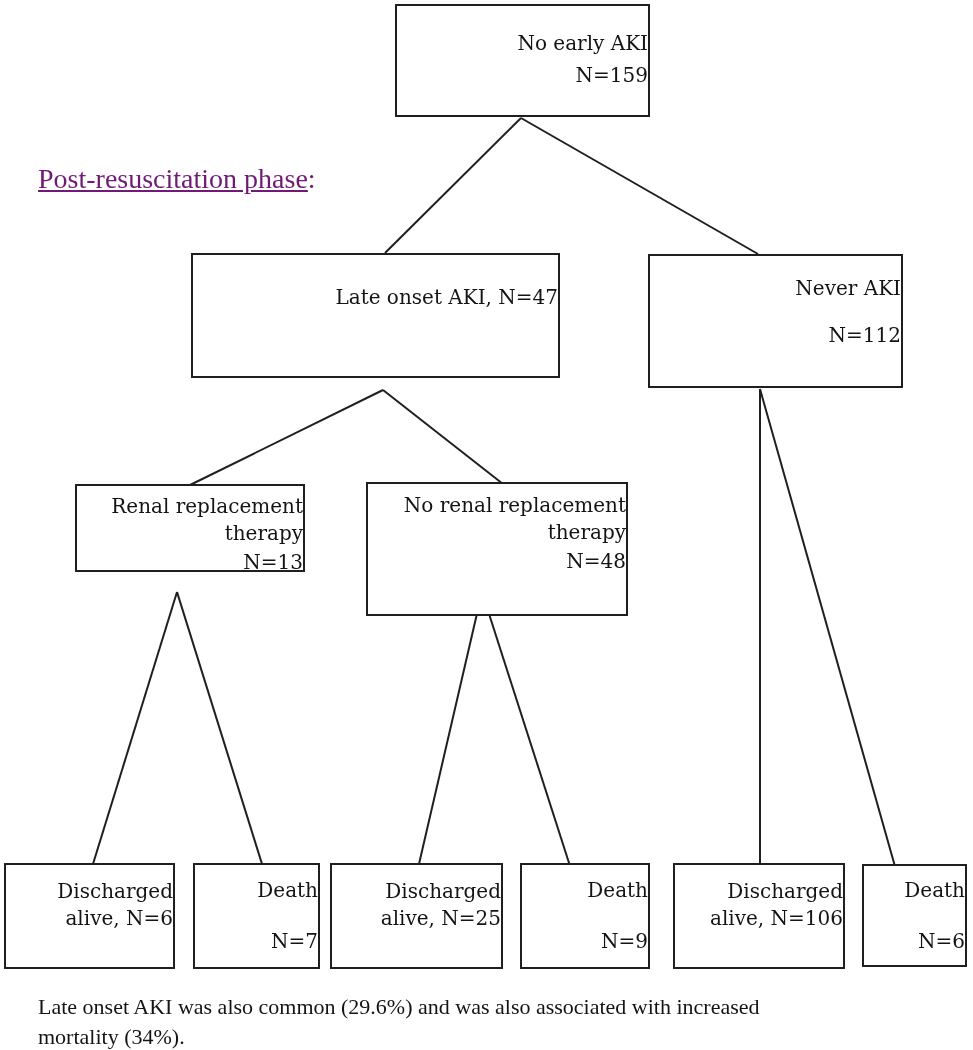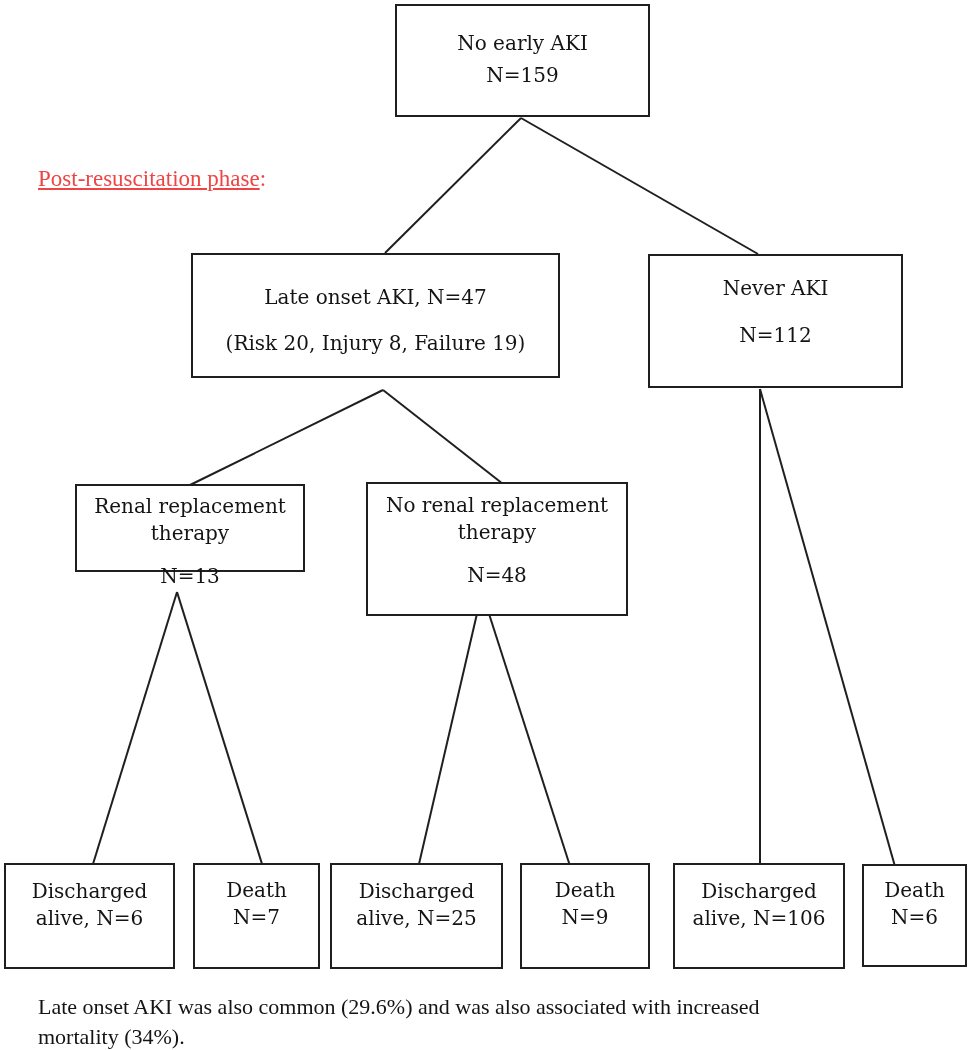--- a/index.html
+++ b/index.html
@@ -4,33 +4,33 @@
 <style>
   html, body { margin:0; padding:0; background:#ffffff; }
   .stage {
     position:relative; width:973px; height:1050px; background:#ffffff;
     overflow:hidden; color:#141414;
   }
   svg.connectors { position:absolute; left:0; top:0; width:973px; height:1050px; }
   .node {
     position:absolute; box-sizing:border-box;
     border:2px solid #1f1f1f; background:#ffffff;
-    text-align:center; font-family:"DejaVu Serif", serif;
+    text-align:right; font-family:"DejaVu Serif", serif;
     font-size:20px; line-height:27px; color:#141414;
   }
   .node .ln { white-space:nowrap; }
   .mt15 { margin-top:5px; }
   .mt19 { margin-top:19px; }
   .mt20 { margin-top:20px; }
-  .mt11 { margin-top:16px; }
-  .mt24 { }
+  .mt11 { margin-top:2px; }
+  .mt24 { margin-top:24px; }
   .phase {
     position:absolute; left:38px; top:166px;
-    font-family:"Liberation Serif", serif; font-size:23px; line-height:26px;
-    color:#ef4444; white-space:nowrap;
+    font-family:"Liberation Serif", serif; font-size:28px; line-height:26px;
+    color:#701a75; white-space:nowrap;
   }
   .phase .u { text-decoration:underline; }
   .caption {
     position:absolute; left:38px; top:992px; width:800px;
     font-family:"Liberation Serif", serif; font-size:22px; line-height:30px;
     color:#141414;
   }
 </style>
 </head>
 <body>
@@ -52,21 +52,20 @@
 
   <div class="phase"><span class="u">Post-resuscitation phase</span><span>:</span></div>
 
   <div class="node" style="left:395px; top:4px; width:255px; height:113px; padding-top:24px;">
     <div class="ln">No early AKI</div>
     <div class="ln mt15">N=159</div>
   </div>
 
   <div class="node" style="left:191px; top:253px; width:369px; height:125px; padding-top:29px;">
     <div class="ln">Late onset AKI, N=47</div>
-    <div class="ln mt19">(Risk 20, Injury 8, Failure 19)</div>
   </div>
 
   <div class="node" style="left:648px; top:254px; width:255px; height:134px; padding-top:19px;">
     <div class="ln">Never AKI</div>
     <div class="ln mt20">N=112</div>
   </div>
 
   <div class="node" style="left:75px; top:484px; width:230px; height:88px; padding-top:7px;">
     <div class="ln">Renal replacement</div>
     <div class="ln">therapy</div>

